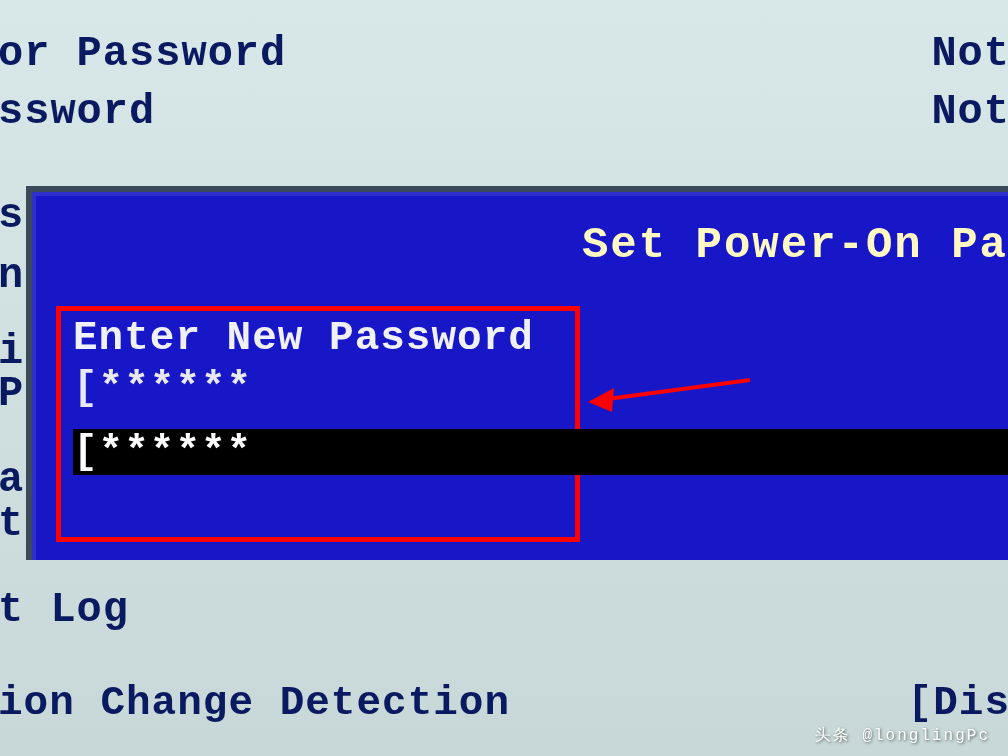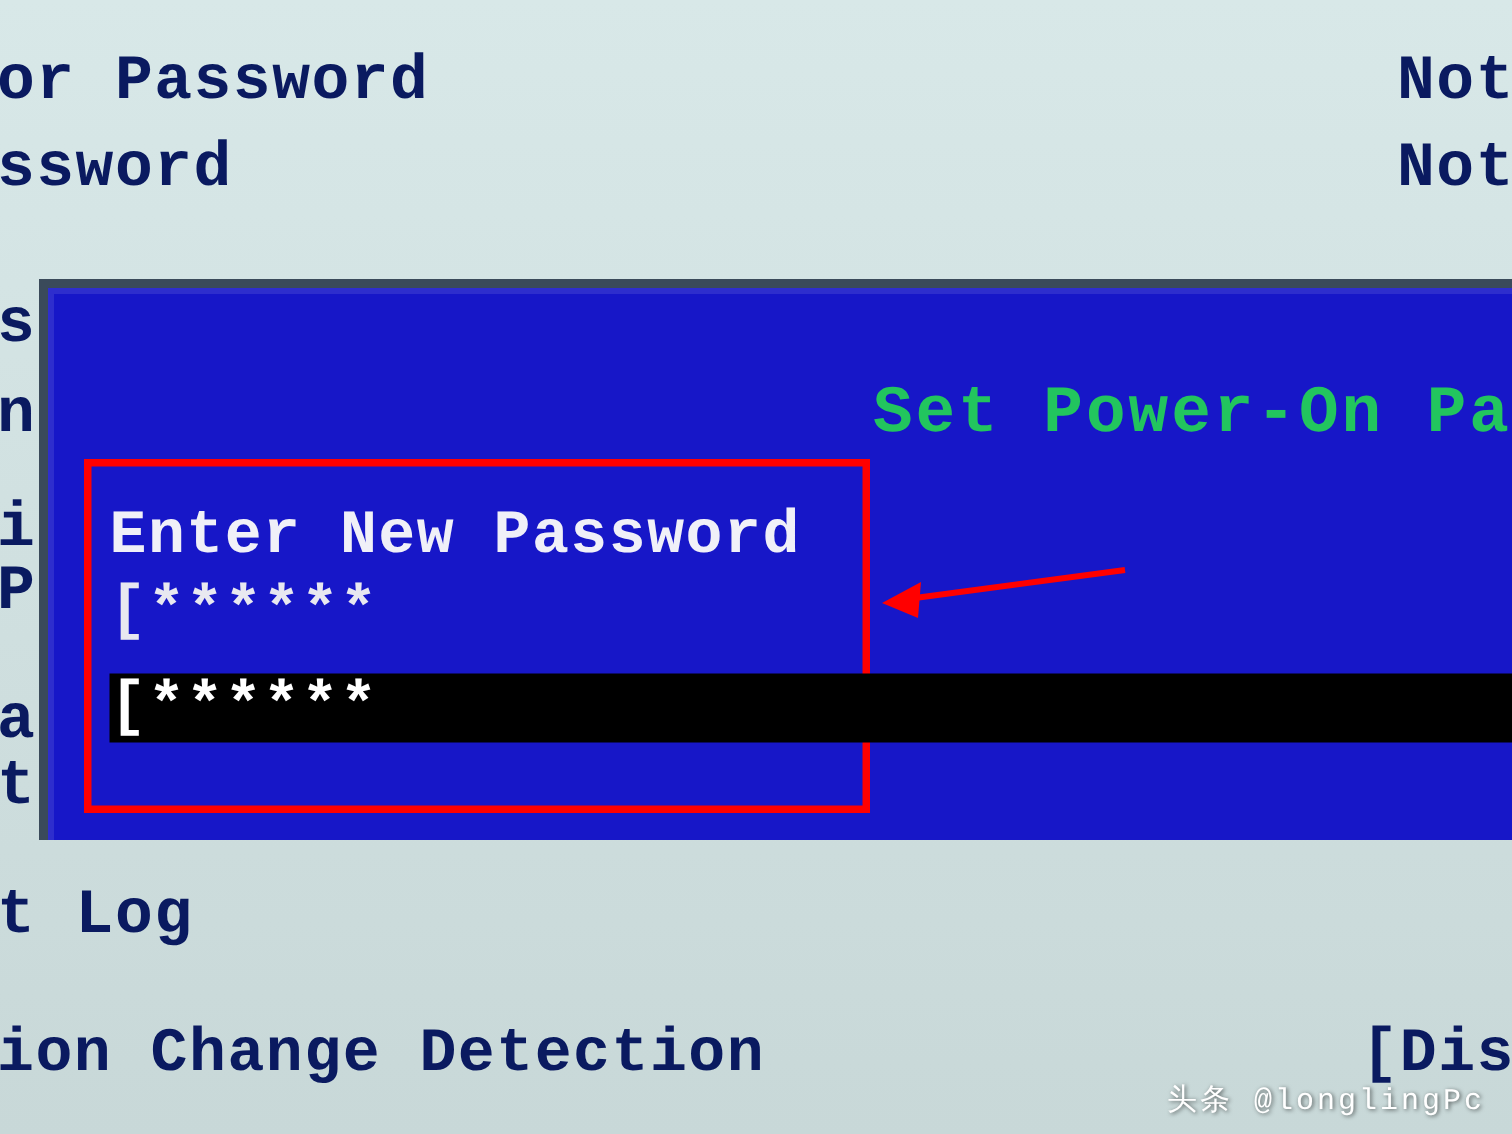--- a/index.html
+++ b/index.html
@@ -26,34 +26,34 @@
       width: 982px;
       height: 374px;
       background: #1717c8;
       border-top: 6px solid #3a4a5a;
       border-left: 6px solid #3a4a5a;
       box-shadow: inset 4px 4px 0 rgba(255,255,255,0.1);
     }
     .dialog-title {
       position: absolute;
       right: 0;
-      top: 59px;
-      color: #22c55e;
+      top: 28px;
+      color: #fef9c3;
       font-size: 44px;
       letter-spacing: 2px;
       white-space: nowrap;
     }
     .password-panel {
       position: absolute;
       left: 24px;
       top: 114px;
       width: 524px;
       height: 236px;
       border: 5px solid #ff0000;
-      padding: 24px 8px 8px 12px;
+      padding: 4px 8px 8px 12px;
     }
     .field-label {
       color: #f0f0f8;
       font-size: 41px;
       letter-spacing: 1px;
       margin-bottom: 4px;
       white-space: nowrap;
     }
     .field-value {
       font-size: 41px;
@@ -74,21 +74,21 @@
       position: absolute;
       left: 580px;
       top: 370px;
       pointer-events: none;
     }
     .watermark {
       position: absolute;
       right: 18px;
       bottom: 10px;
       color: #ffffff;
-      font-size: 20px;
+      font-size: 16px;
       font-weight: normal;
       letter-spacing: 2px;
       text-shadow: 1px 1px 3px rgba(0,0,0,0.6);
     }
     
     .bg1 { left: -2px; top: 30px; }
     .bg2 { left: -2px; top: 88px; }
     .bg3 { right: -2px; top: 30px; }
     .bg4 { right: -2px; top: 88px; }
     .bg5 { left: -2px; top: 192px; }

